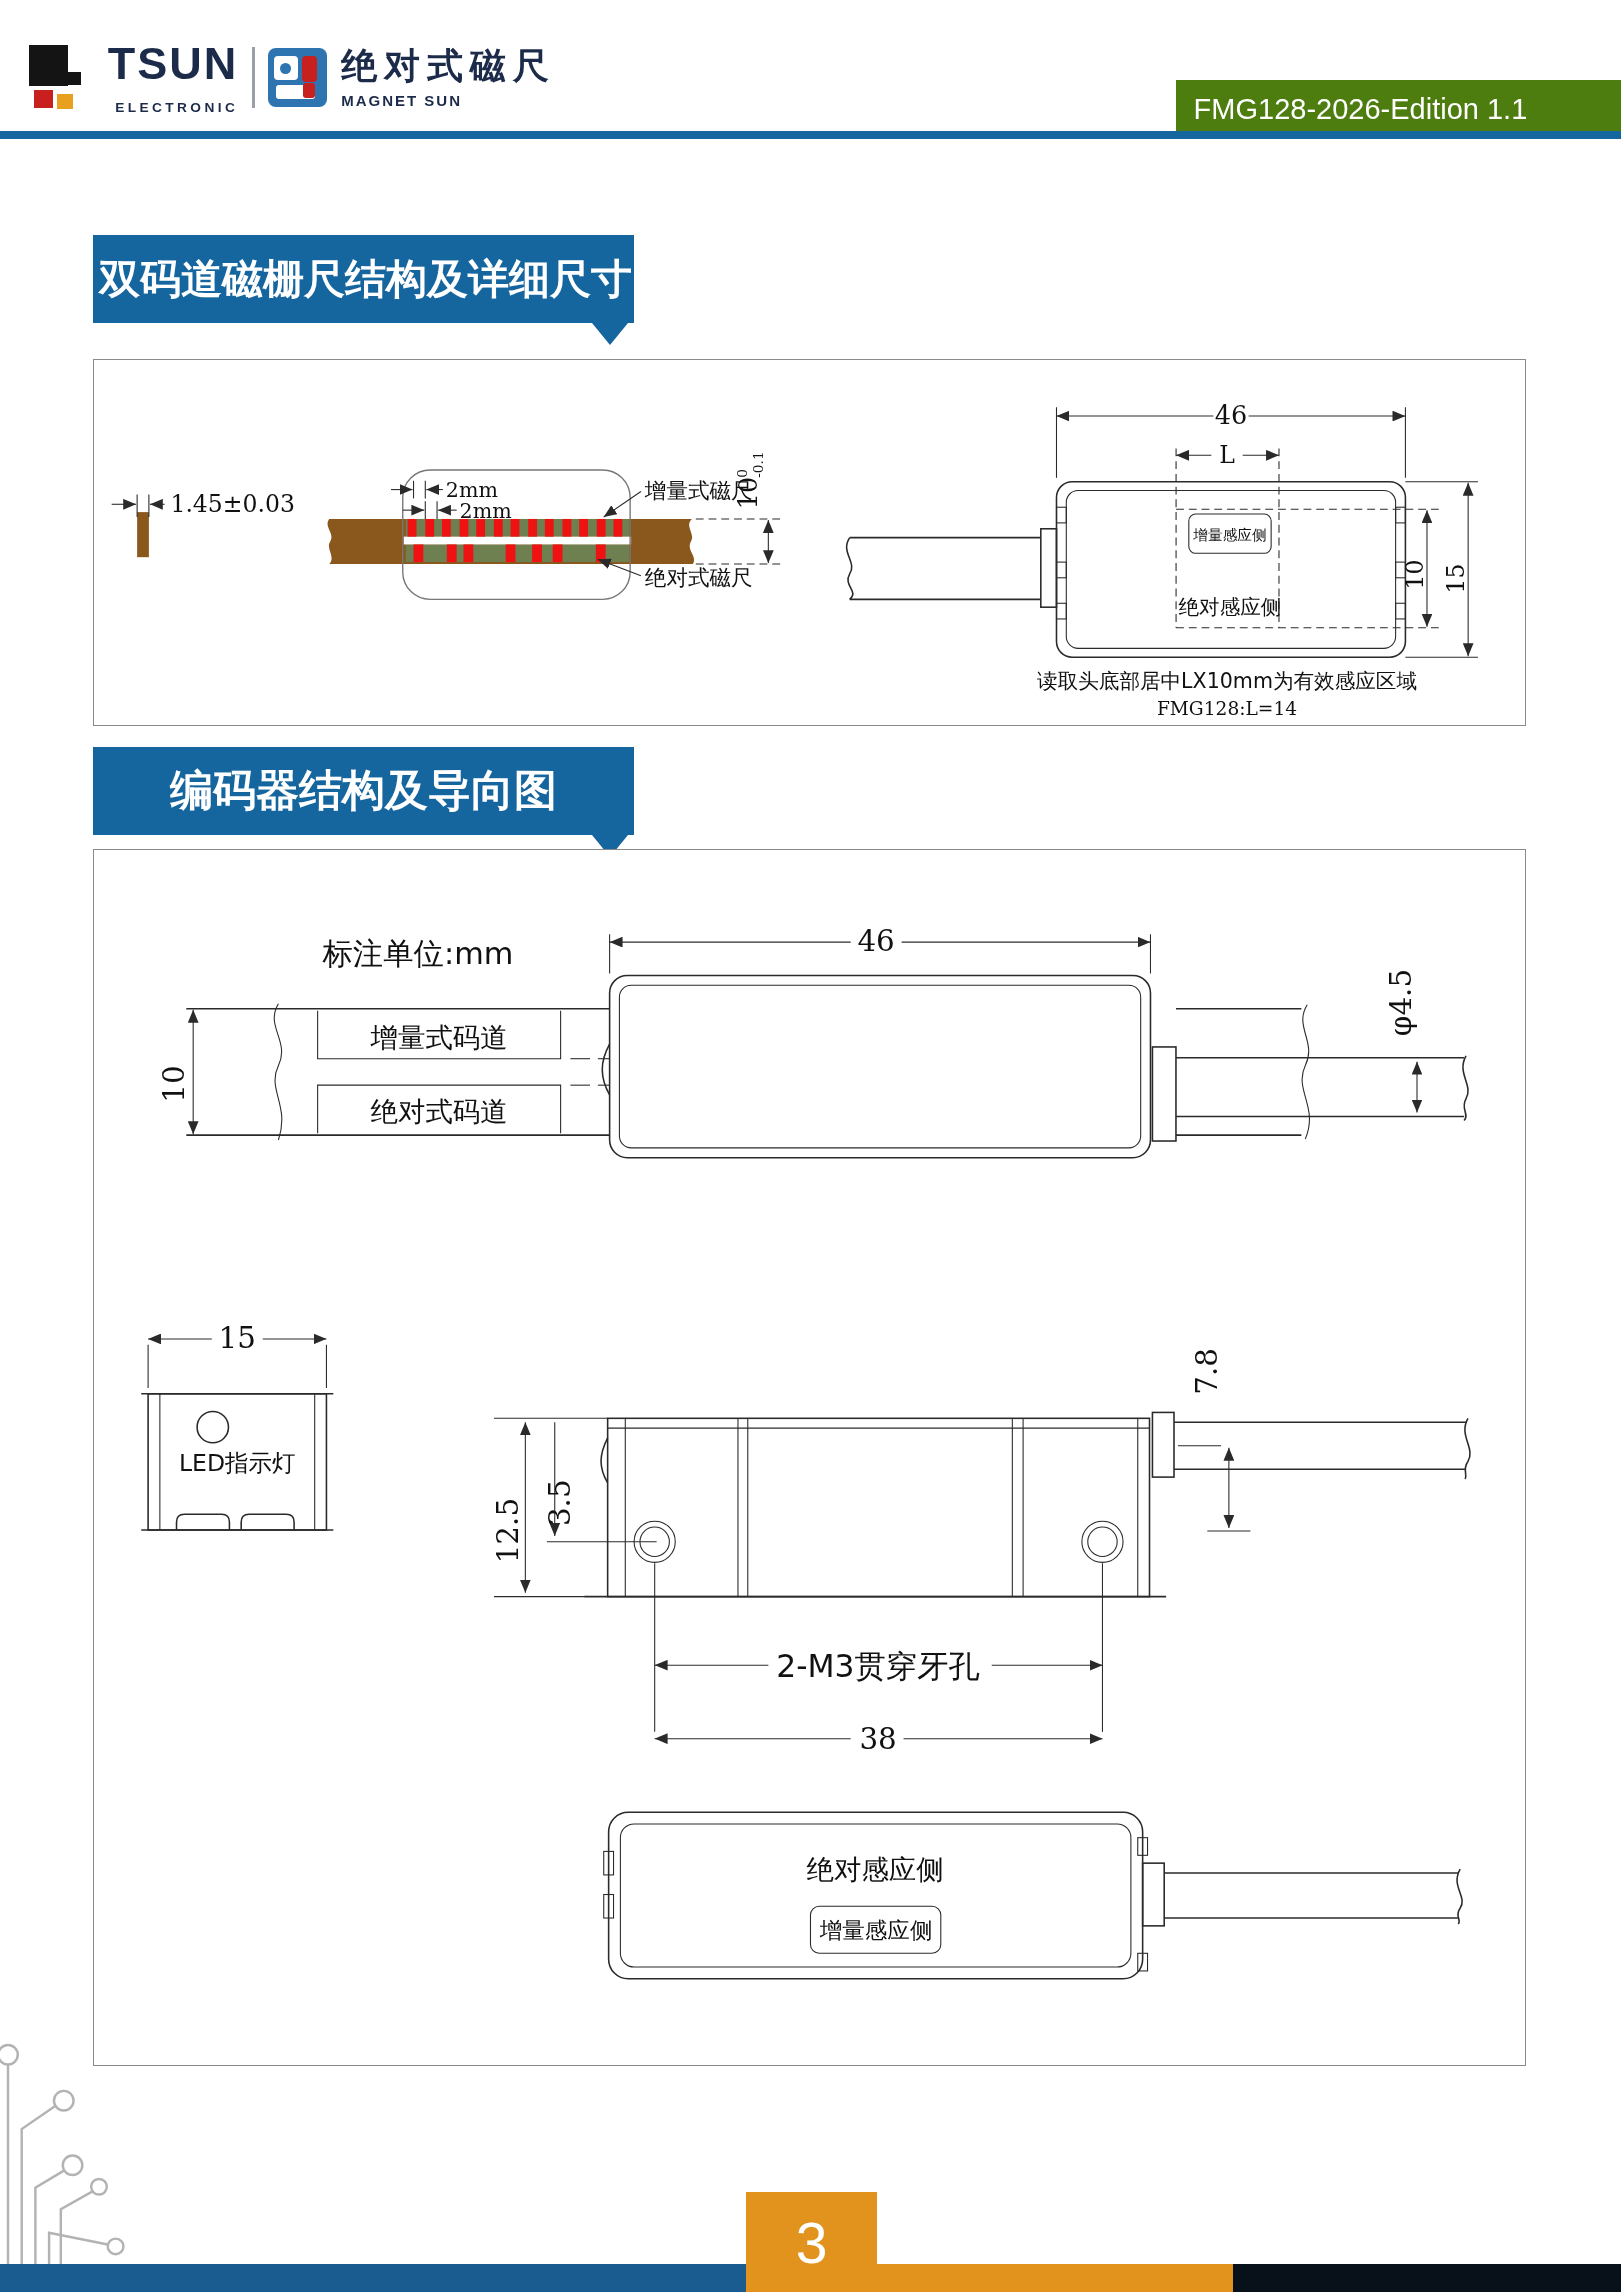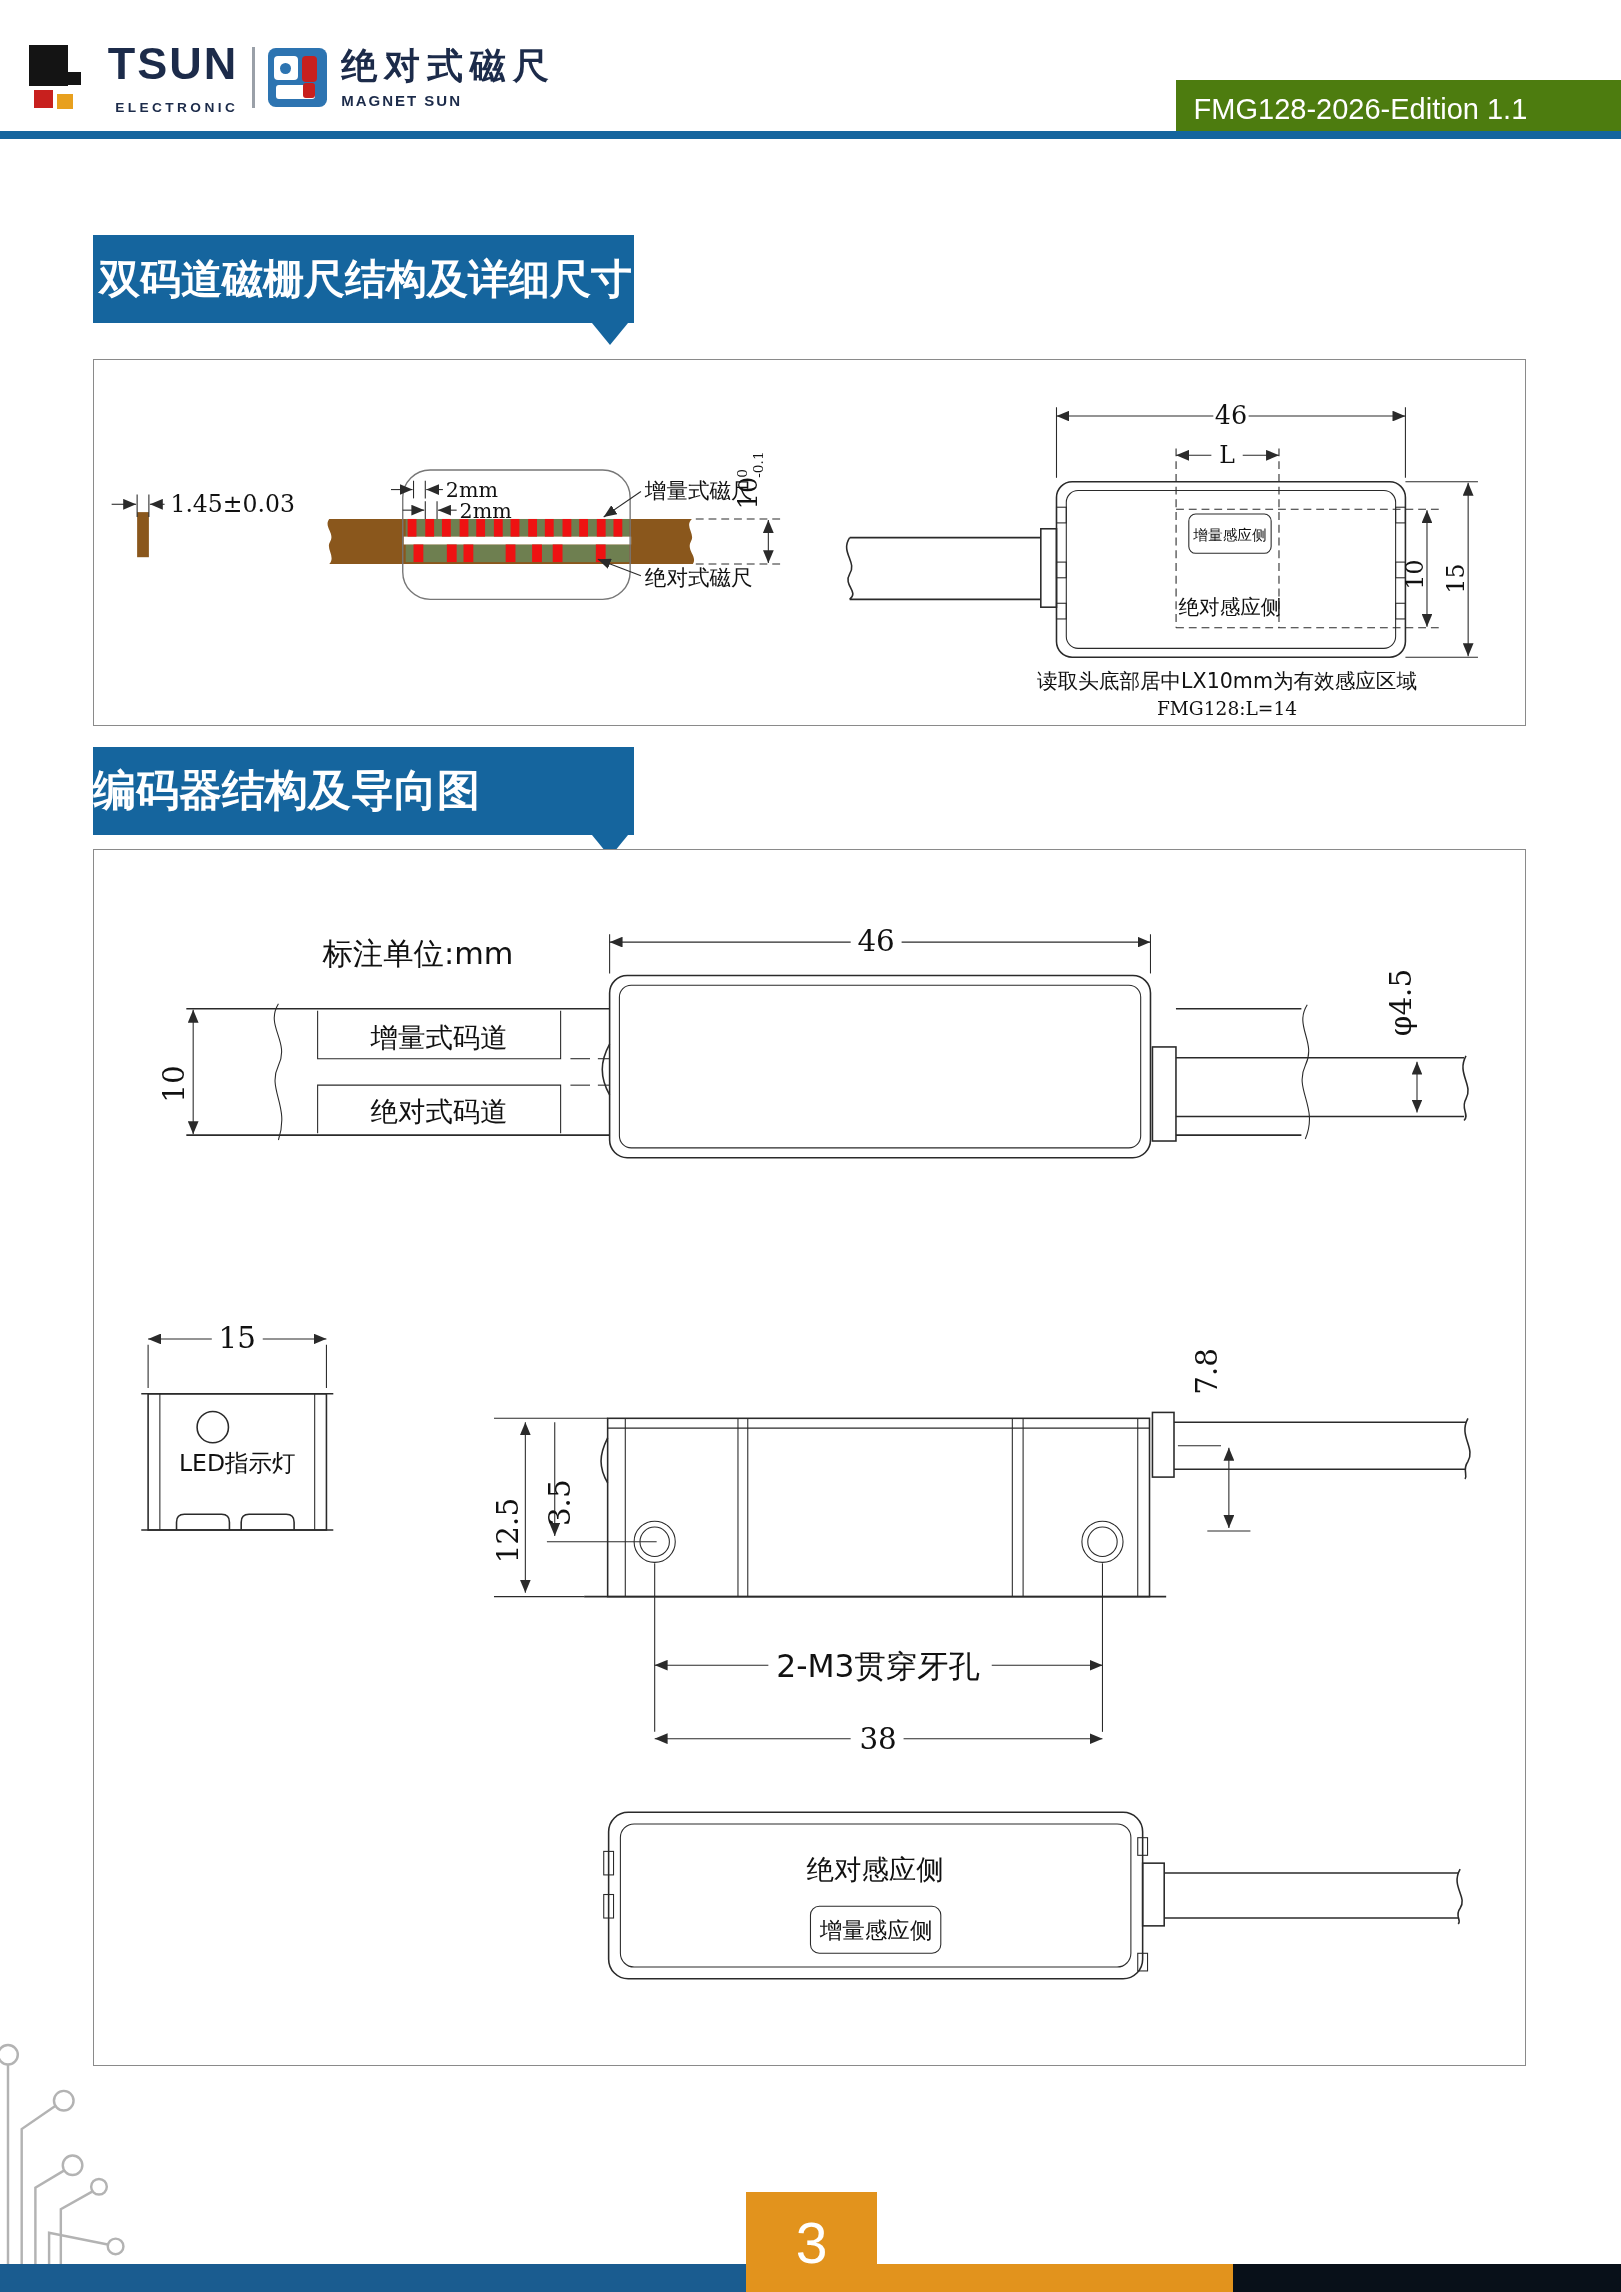--- a/index.html
+++ b/index.html
@@ -29,21 +29,21 @@
   .ms-title{font-size:36px;font-weight:700;color:#1c2b4a;letter-spacing:6.9px;}
   .ms-sub{font-size:15px;font-weight:700;color:#1c2b4a;letter-spacing:2px;margin-top:9px;}
   .doc-bar{position:absolute;left:1176px;top:80px;width:445px;height:59px;background:#4d7c0f;
            color:#fff;font-size:29px;display:flex;align-items:center;padding-left:17.6px;
            box-sizing:border-box;font-weight:400;}
   .top-rule{position:absolute;left:0;top:131px;width:1621px;height:7.8px;background:#15659e;}
   
   .banner{position:absolute;left:93px;width:541px;height:88px;background:#15659e;color:#fff;
           font-weight:700;display:flex;align-items:center;}
   .banner1{top:235px;font-size:41px;padding-left:6px;box-sizing:border-box;}
-  .banner2{top:747px;font-size:43px;}
+  .banner2{top:747px;font-size:43px;justify-content:center;}
   .tri{position:absolute;right:5.9px;top:100%;width:0;height:0;
        border-left:18.6px solid transparent;border-right:18.6px solid transparent;
        border-top:22.5px solid #15659e;}
   
   .dbox{position:absolute;left:93px;width:1433px;border:1px solid #8a8a8a;background:#fff;box-sizing:border-box;}
   .dbox1{top:359px;height:367px;}
   .dbox2{top:849px;height:1217px;}
   .dbox svg{display:block;}
   .dt{font-family:"DejaVu Serif","Liberation Serif",serif;fill:#111;}
   .ct{font-family:"DejaVu Sans","Liberation Sans",sans-serif;fill:#111;}

